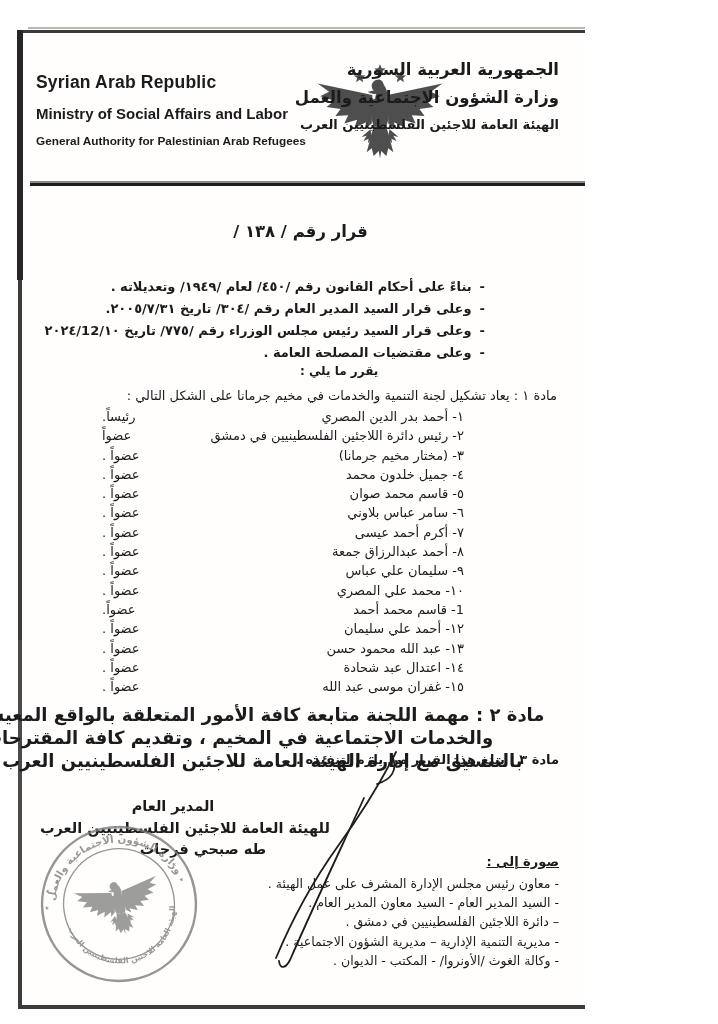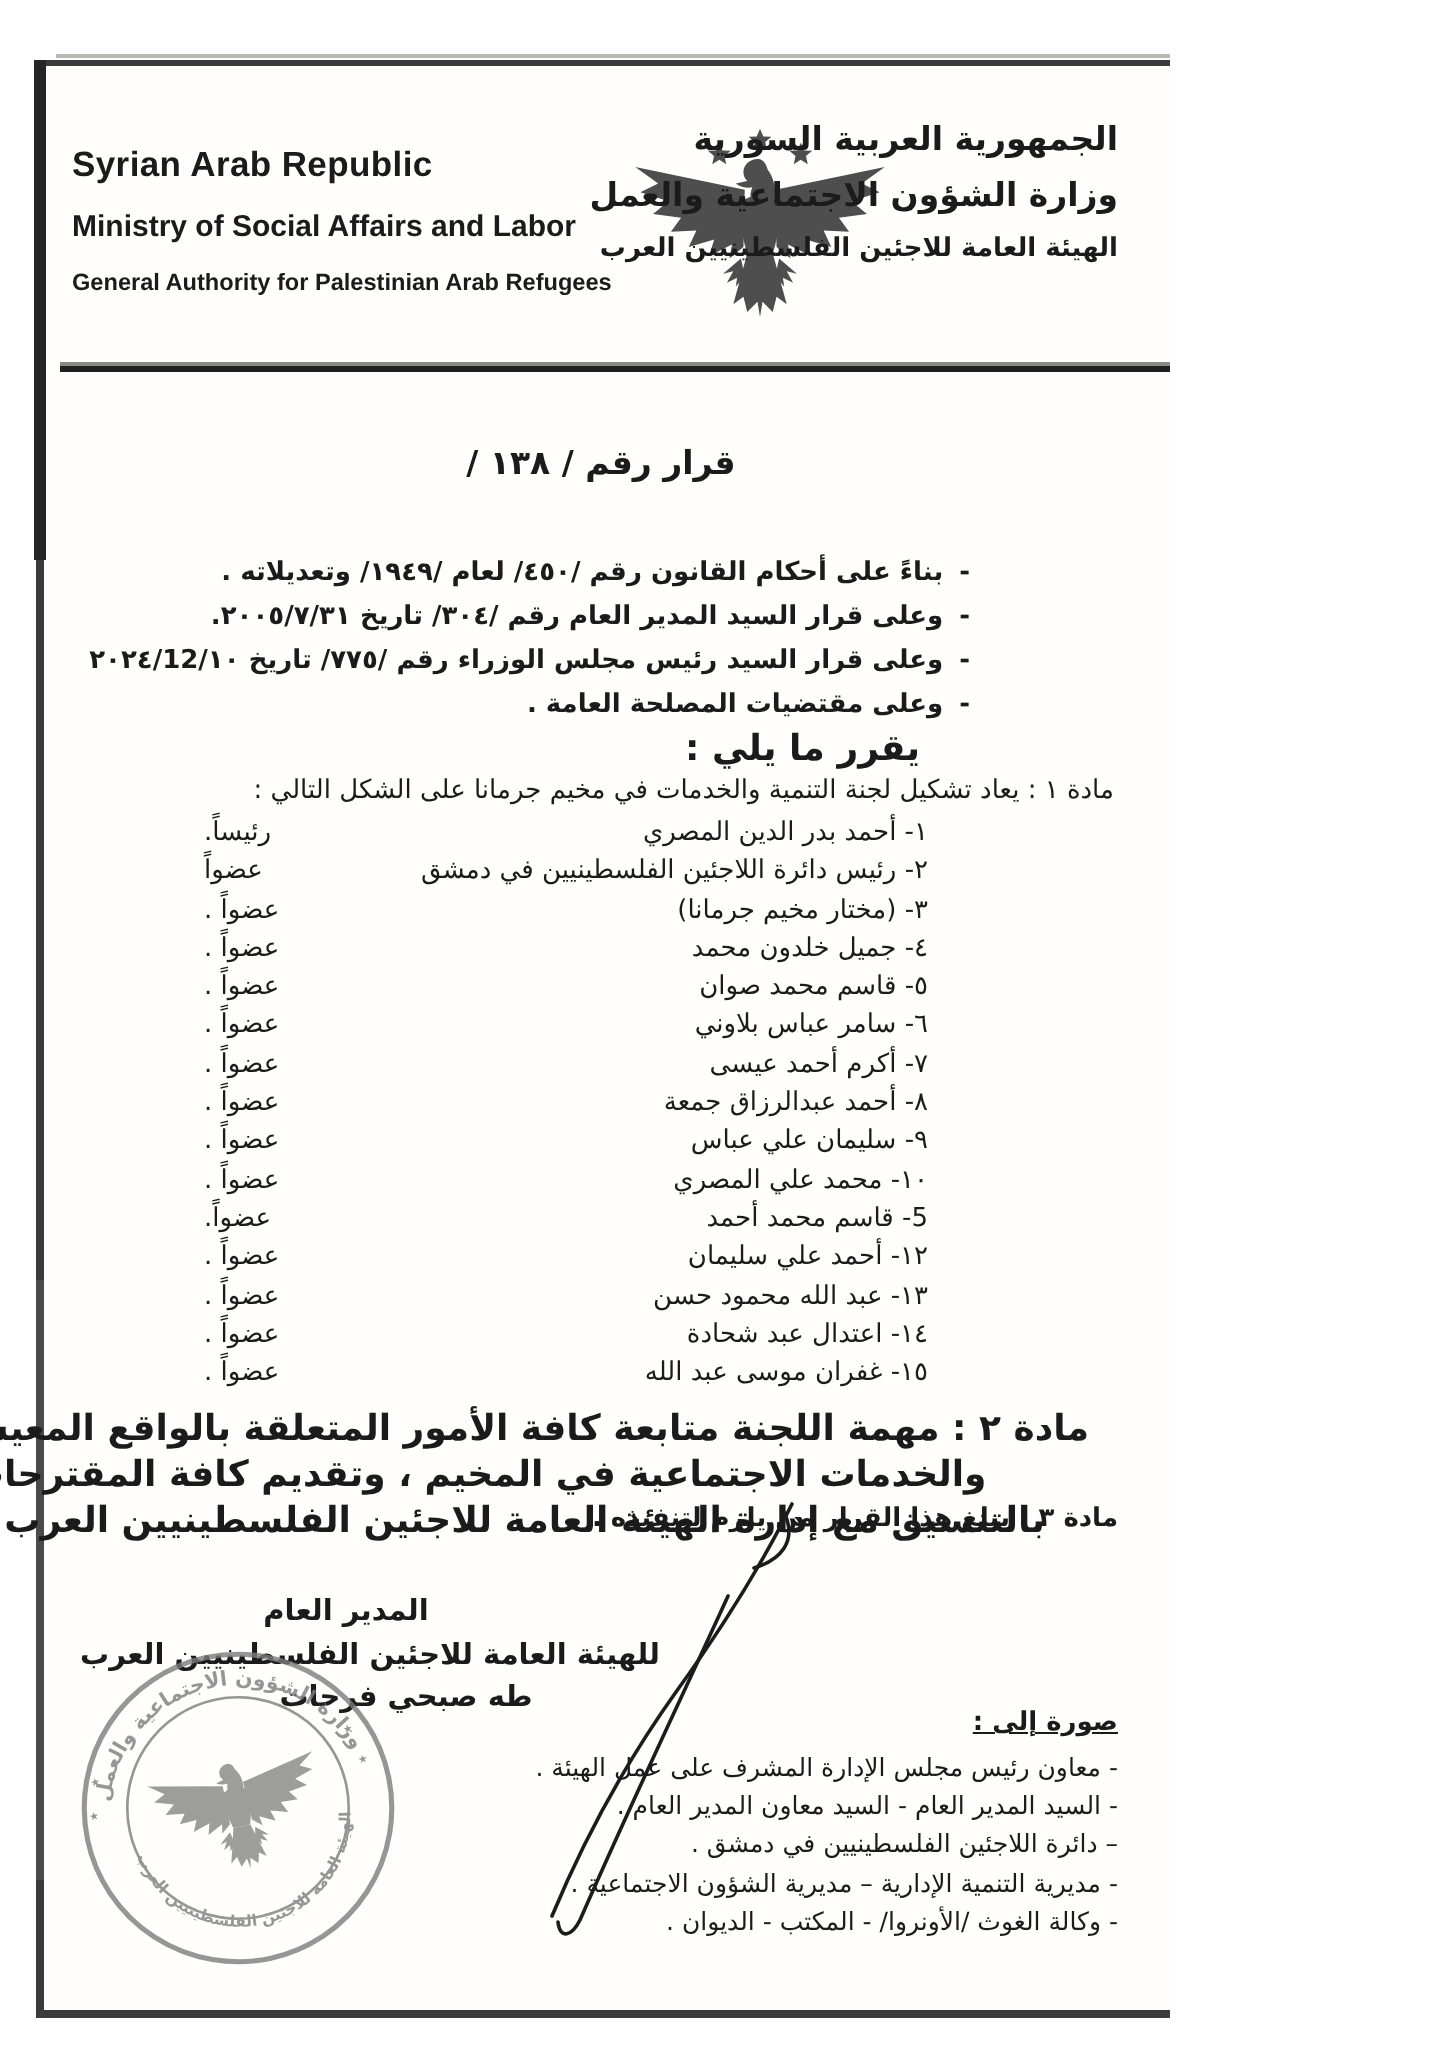--- a/index.html
+++ b/index.html
@@ -35,22 +35,22 @@
 
   
   .title { position:absolute; top:222px; left:0; right:0; text-align:center; direction:rtl;
            font-weight:bold; font-size:16.5px; transform:translateX(8px); }
 
   .preamble { position:absolute; top:276px; right:100px; direction:rtl; text-align:right;
               font-weight:bold; font-size:13px; }
   .pre-line { display:flex; line-height:22px; white-space:nowrap; }
   .pre-dash { margin-left:8px; }
 
-  .decree-intro { position:absolute; top:364px; left:300px; width:160px; text-align:right;
-                  direction:rtl; font-weight:bold; font-size:18px; }
+  .decree-intro { position:absolute; top:364px; left:300px; width:160px; text-align:left;
+                  direction:rtl; font-weight:bold; font-size:12px; }
 
   .article1-heading { position:absolute; top:388px; right:28px; direction:rtl; font-size:13px;
                       white-space:nowrap; }
 
   .members { position:absolute; top:407px; right:121px; width:362px; direction:rtl; font-size:13px; }
   .member-row { display:flex; justify-content:space-between; line-height:19.3px; }
 
   .article2 { position:absolute; top:703px; right:26px; width:666px; direction:rtl; text-align:left;
               font-weight:bold; font-size:18px; line-height:23px; }
   .article3 { position:absolute; top:752px; right:26px; direction:rtl; font-weight:bold; font-size:13px; }
@@ -171,21 +171,21 @@
       </div>
       <div class="member-row">
         <span>٩- سليمان علي عباس</span>
         <span>عضواً .</span>
       </div>
       <div class="member-row">
         <span>١٠- محمد علي المصري</span>
         <span>عضواً .</span>
       </div>
       <div class="member-row">
-        <span>5- قاسم محمد أحمد</span>
+        <span>1- قاسم محمد أحمد</span>
         <span>عضواً.</span>
       </div>
       <div class="member-row">
         <span>١٢- أحمد علي سليمان</span>
         <span>عضواً .</span>
       </div>
       <div class="member-row">
         <span>١٣- عبد الله محمود حسن</span>
         <span>عضواً .</span>
       </div>

